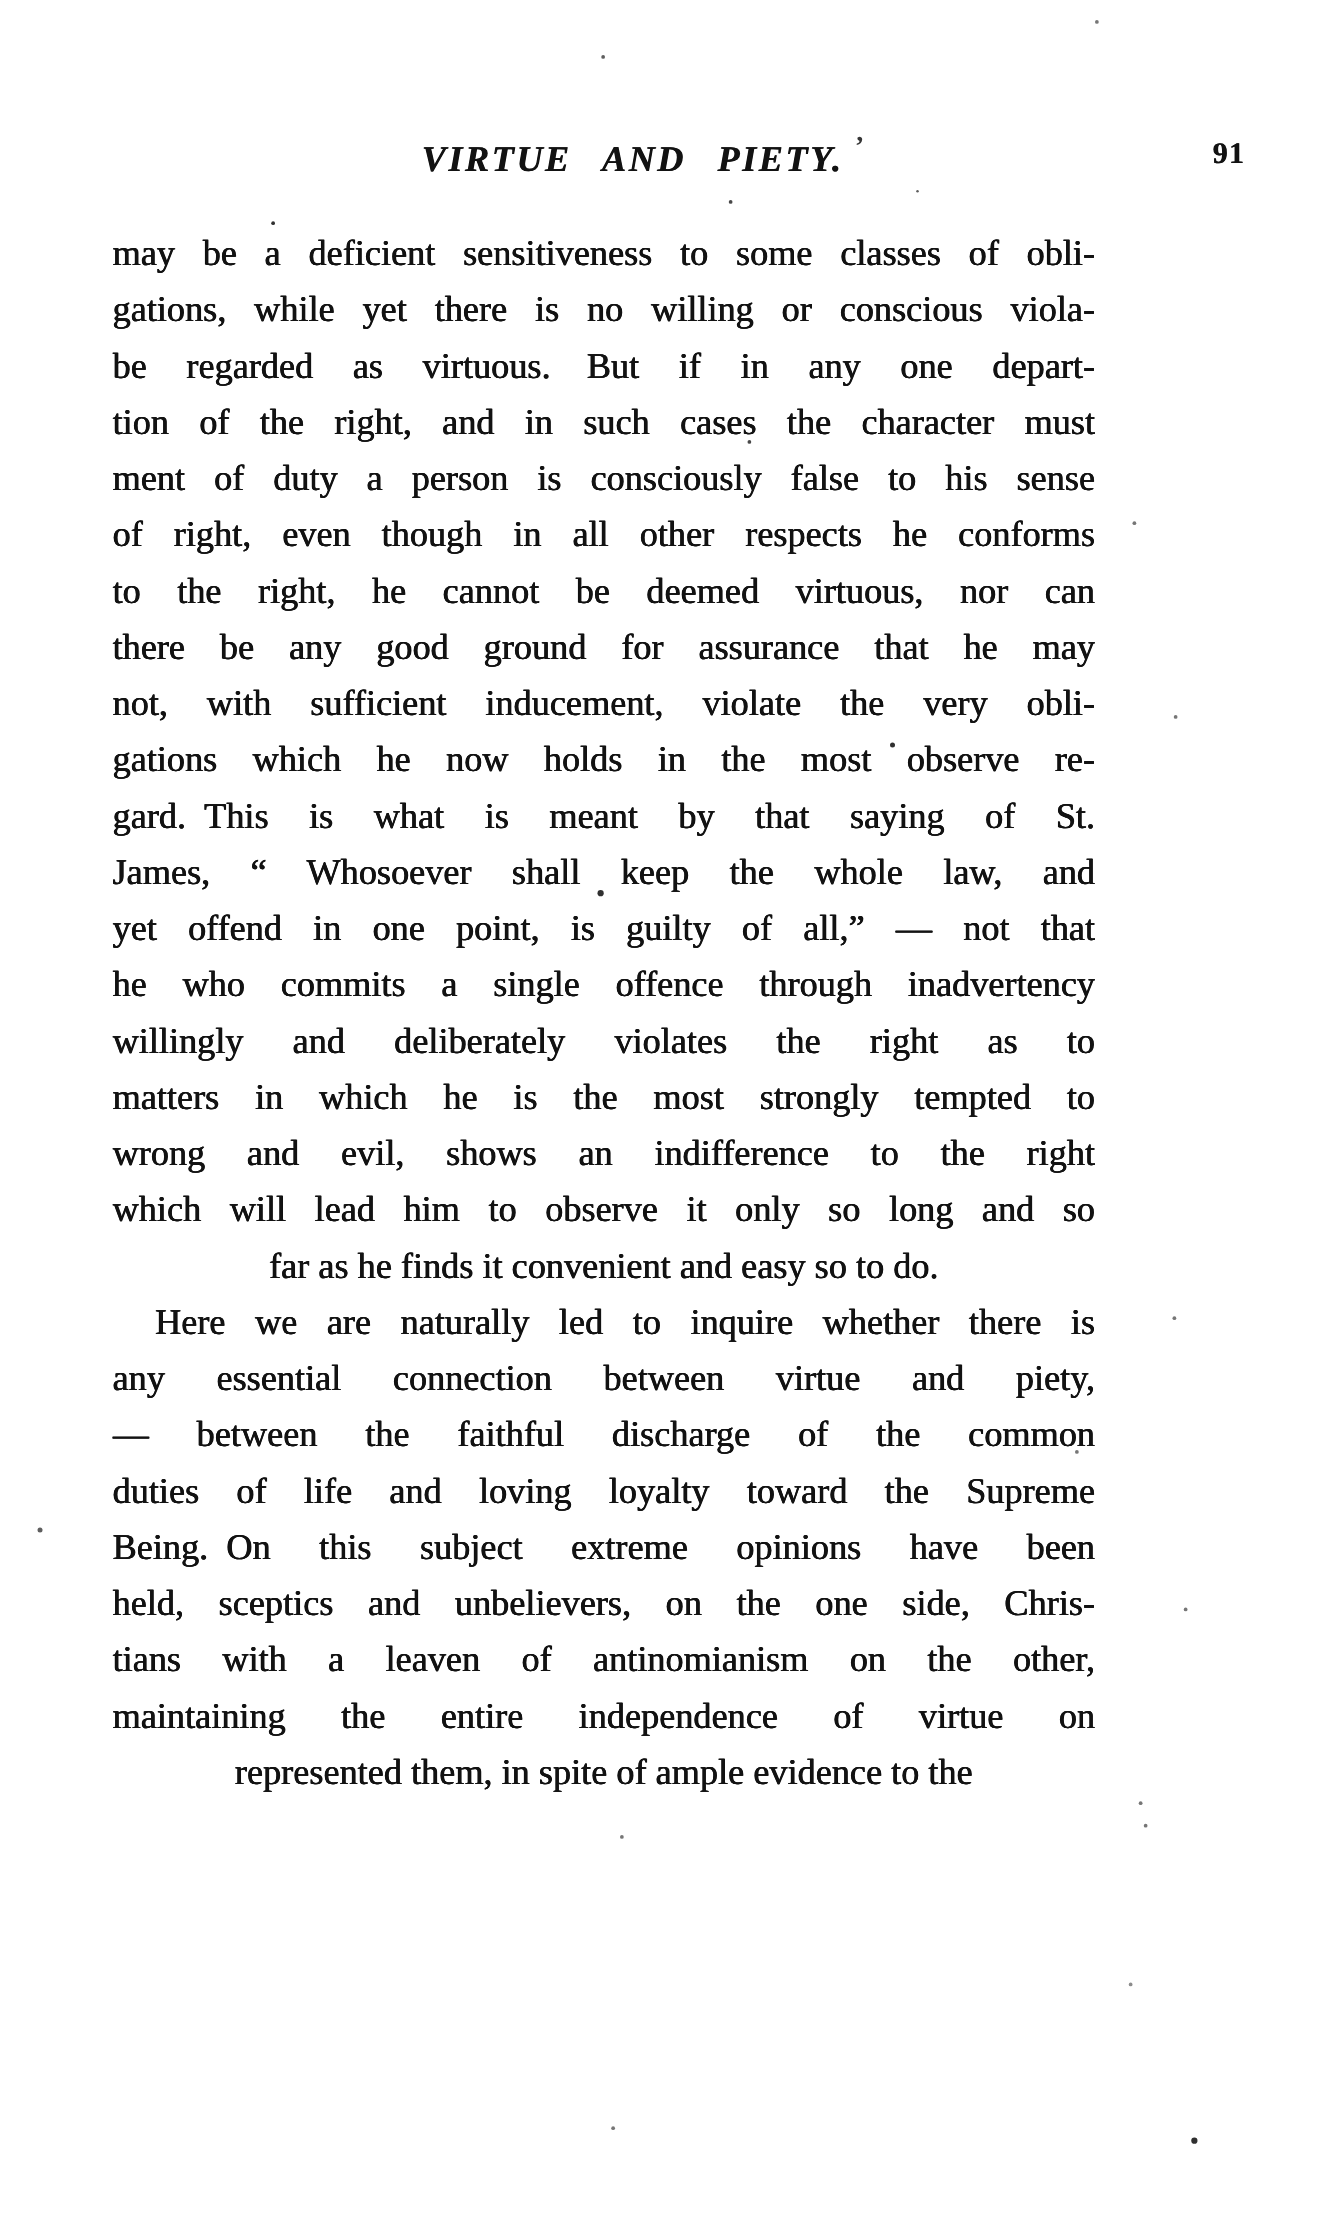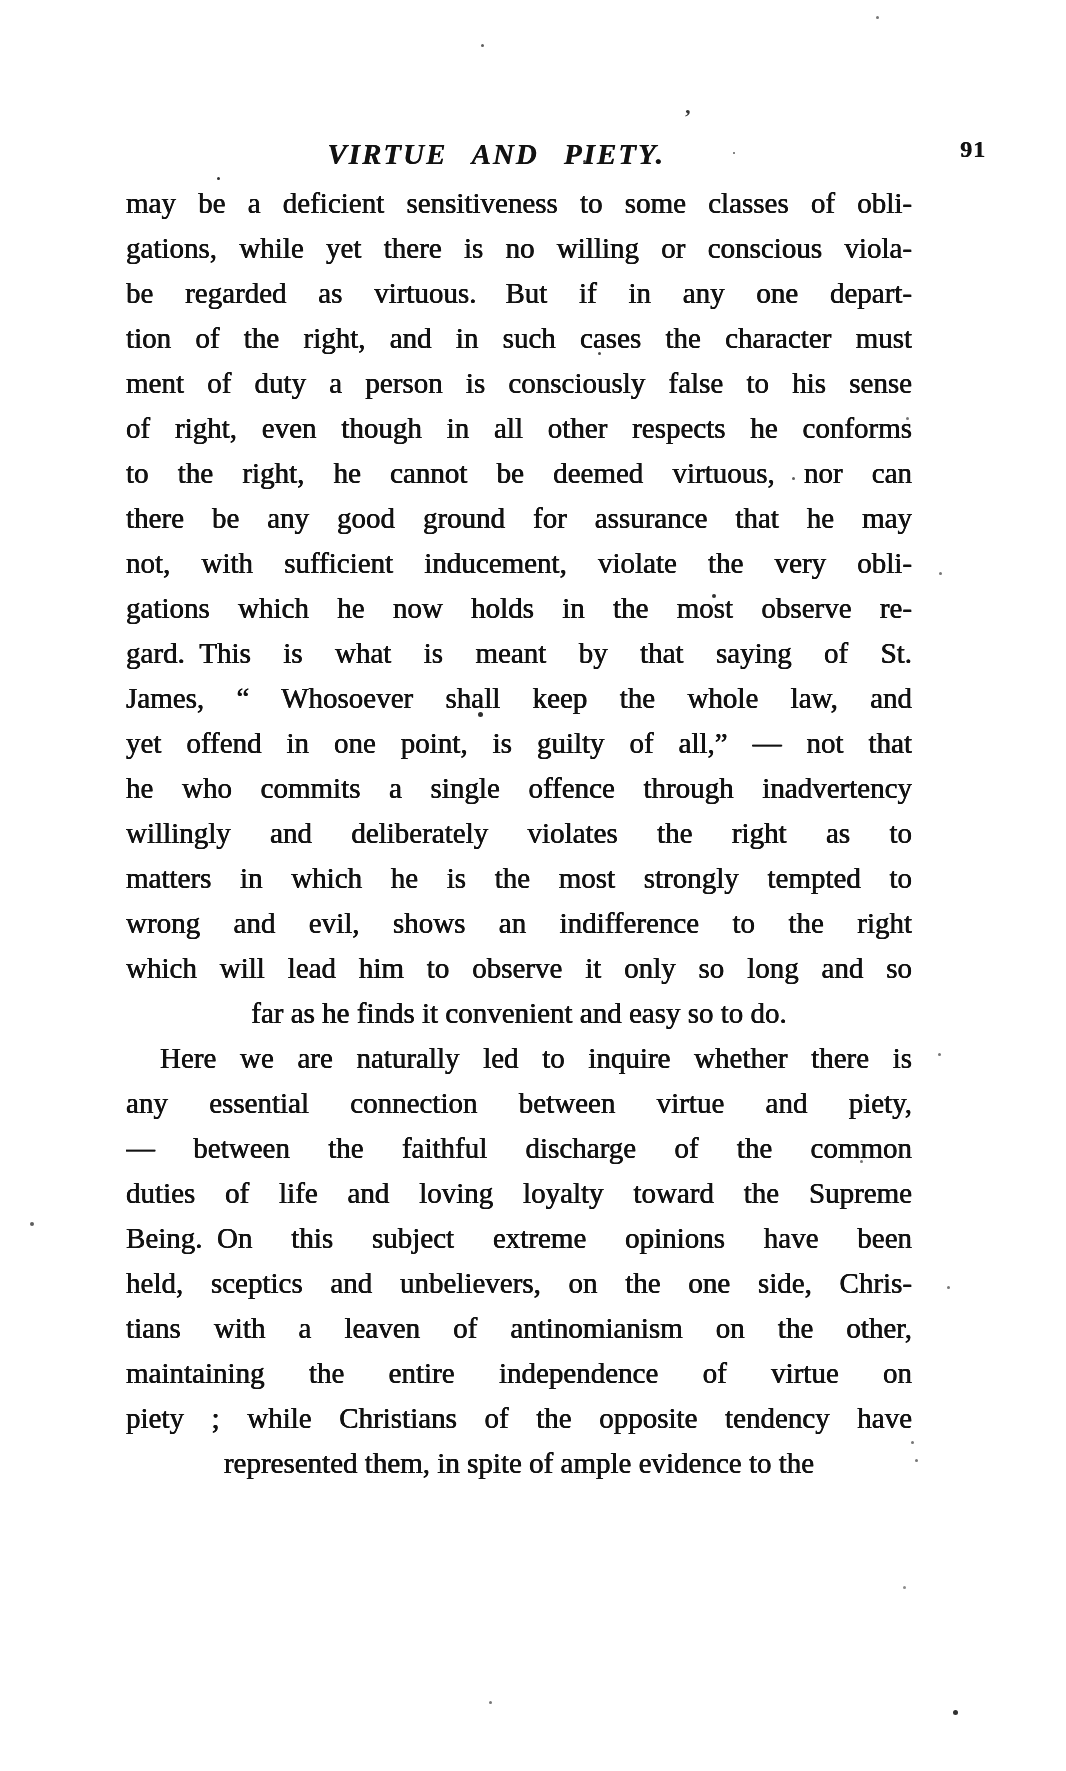--- a/index.html
+++ b/index.html
@@ -17,24 +17,23 @@
     height: 1771px;
     background: var(--paper);
     color: var(--ink);
     font-family: "Liberation Serif", "DejaVu Serif", serif;
     overflow: hidden;
   }
   
   .header {
     position: absolute;
     top: 112px;
-    left: 90px;
+    left: 100px;
     width: 786px;
     height: 48px;
-    margin-top: 26px;
   }
   .running-title {
     position: absolute;
     left: 0;
     right: 0;
     top: 0;
     text-align: center;
     padding-left: 26px;
     font-style: italic;
     font-weight: bold;
@@ -56,21 +55,20 @@
     text-shadow: 0.4px 0 0 currentColor;
   }
   
   .text-block {
     position: absolute;
     top: 181px;
     left: 90px;
     width: 786px;
     font-size: 29px;
     text-shadow: 0.35px 0 0 currentColor, -0.2px 0 0 currentColor;
-    margin-left: 36px;
   }
   .line {
     height: 45px;
     line-height: 45px;
     overflow: hidden;
     text-align: justify;
   }
   .line.j::after {
     content: "";
     display: inline-block;
@@ -128,21 +126,20 @@
       <div class="line j">which will lead him to observe it only so long and so</div>
       <div class="line last">far as he finds it convenient and easy so to do.</div>
       <div class="line j ind">Here we are naturally led to inquire whether there is</div>
       <div class="line j">any essential connection between virtue and piety,</div>
       <div class="line j">— between the faithful discharge of the common</div>
       <div class="line j">duties of life and loving loyalty toward the Supreme</div>
       <div class="line j">Being. On this subject extreme opinions have been</div>
       <div class="line j">held, sceptics and unbelievers, on the one side, Chris-</div>
       <div class="line j">tians with a leaven of antinomianism on the other,</div>
       <div class="line j">maintaining the entire independence of virtue on</div>
-      <div class="line j">piety ; while Christians of the opposite tendency have</div>
       <div class="line last">represented them, in spite of ample evidence to the</div>
     </div>
 
 <div class="speck" style="left: 481px; top: 44px; width: 3px; height: 3px; opacity: 0.7;"></div>
     <div class="speck" style="left: 876px; top: 16px; width: 3px; height: 3px; opacity: 0.6;"></div>
     <div class="speck" style="left: 733px; top: 152px; width: 2px; height: 2px; opacity: 0.7;"></div>
     <div class="speck" style="left: 217px; top: 177px; width: 3px; height: 3px; opacity: 0.9;"></div>
     <div class="speck" style="left: 583px; top: 160px; width: 3px; height: 3px; opacity: 0.8;"></div>
     <div class="speck" style="left: 598px; top: 352px; width: 3px; height: 3px; opacity: 0.8;"></div>
     <div class="speck" style="left: 792px; top: 477px; width: 3px; height: 3px; opacity: 0.7;"></div>

